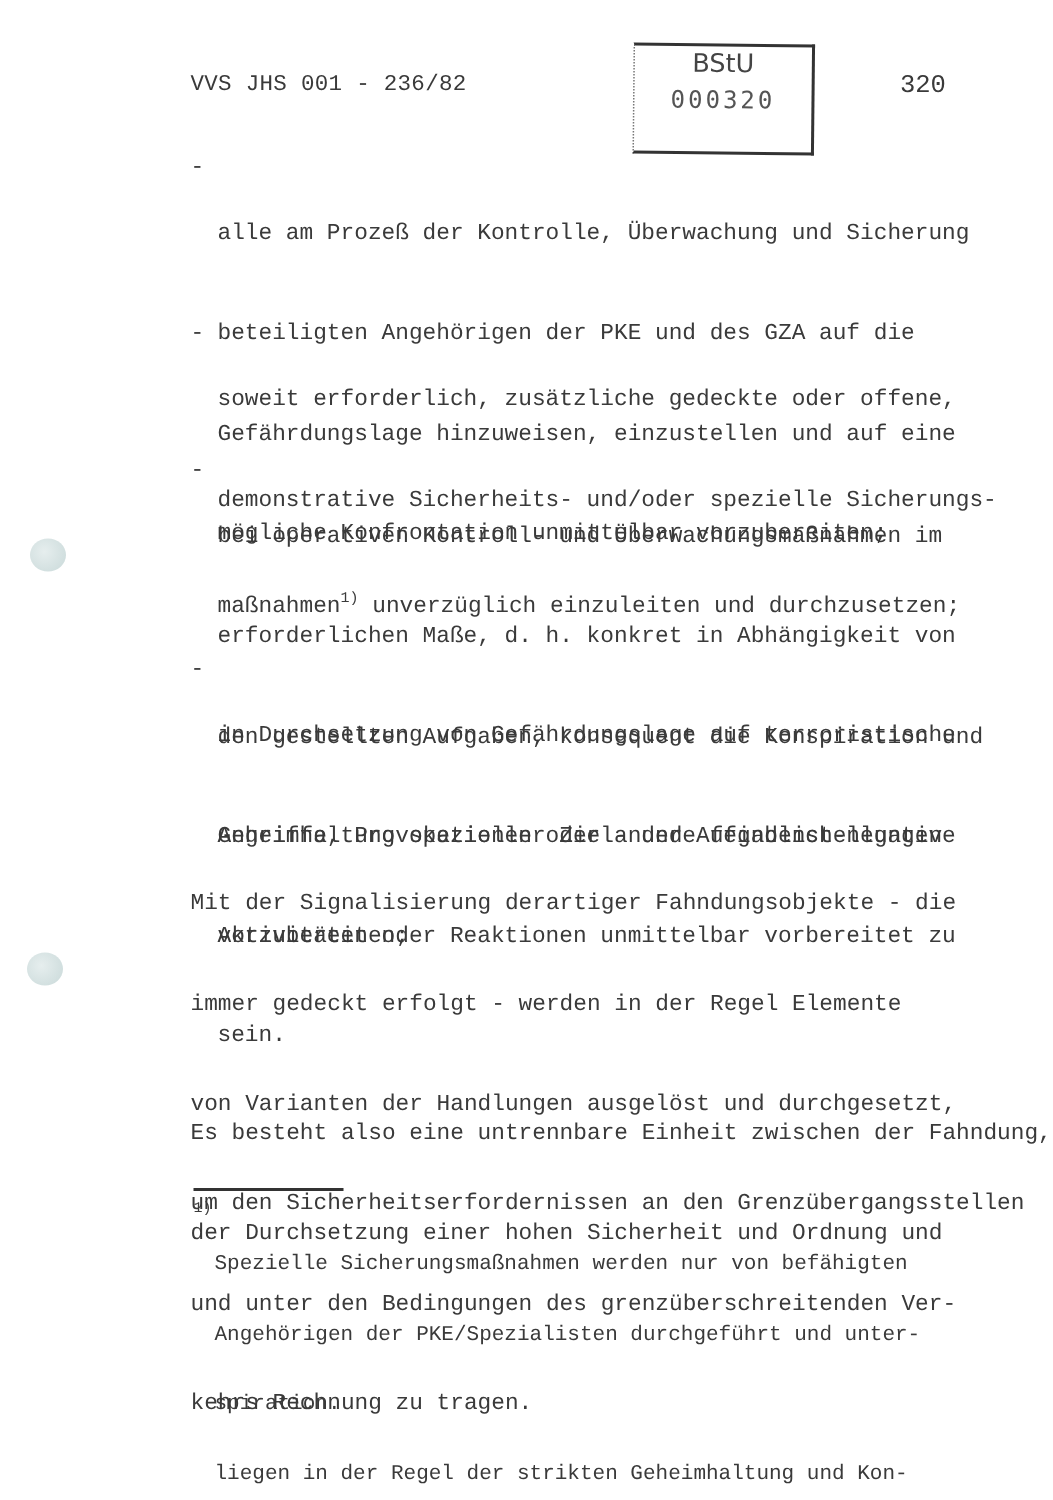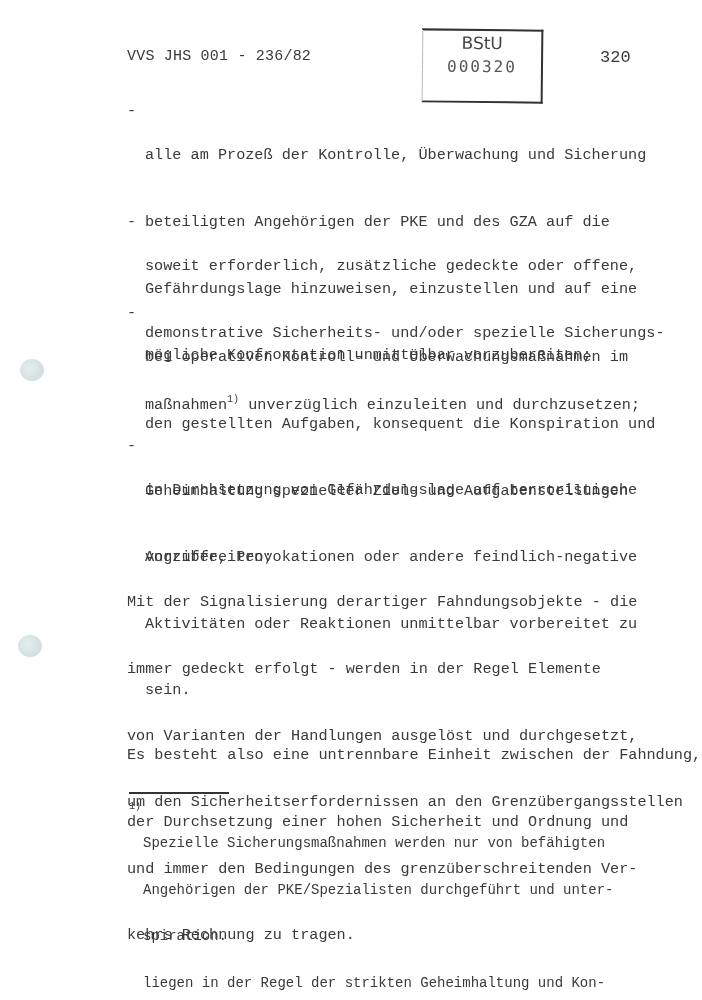--- a/index.html
+++ b/index.html
@@ -60,20 +60,21 @@
       <div>soweit erforderlich, zusätzliche gedeckte oder offene,</div>
       <div>demonstrative Sicherheits- und/oder spezielle Sicherungs-</div>
       <div><span>maßnahmen</span><span class="sup">1)</span><span> unverzüglich einzuleiten und durchzusetzen;</span></div>
     </div>
   </div>
 
   <div class="bullet" style="top:290px;">
     <span class="dash">-</span>
     <div class="lines">
       <div>bei operativen Kontroll- und Überwachungsmaßnahmen im</div>
+      <div>erforderlichen Maße, d. h. konkret in Abhängigkeit von</div>
       <div>den gestellten Aufgaben, konsequent die Konspiration und</div>
       <div>Geheimhaltung spezieller Ziel- und Aufgabenstellungen</div>
       <div>vorzubereiten;</div>
     </div>
   </div>
 
   <div class="bullet" style="top:423px;">
     <span class="dash">-</span>
     <div class="lines">
       <div>in Durchsetzung von Gefährdungslage auf terroristische</div>
@@ -81,21 +82,21 @@
       <div>Aktivitäten oder Reaktionen unmittelbar vorbereitet zu</div>
       <div>sein.</div>
     </div>
   </div>
 
   <div class="body-text" style="top:535px;">
     <div>Mit der Signalisierung derartiger Fahndungsobjekte - die</div>
     <div>immer gedeckt erfolgt - werden in der Regel Elemente</div>
     <div>von Varianten der Handlungen ausgelöst und durchgesetzt,</div>
     <div>um den Sicherheitserfordernissen an den Grenzübergangsstellen</div>
-    <div>und immer den Bedingungen des grenzüberschreitenden Ver-</div>
+    <div>und unter den Bedingungen des grenzüberschreitenden Ver-</div>
     <div>kehrs Rechnung zu tragen.</div>
   </div>
 
   <div class="body-text" style="top:688px;">
     <div>Es besteht also eine untrennbare Einheit zwischen der Fahndung,</div>
     <div>der Durchsetzung einer hohen Sicherheit und Ordnung und</div>
   </div>
 
   <div class="footnote-rule"></div>
   <div class="footnote">

